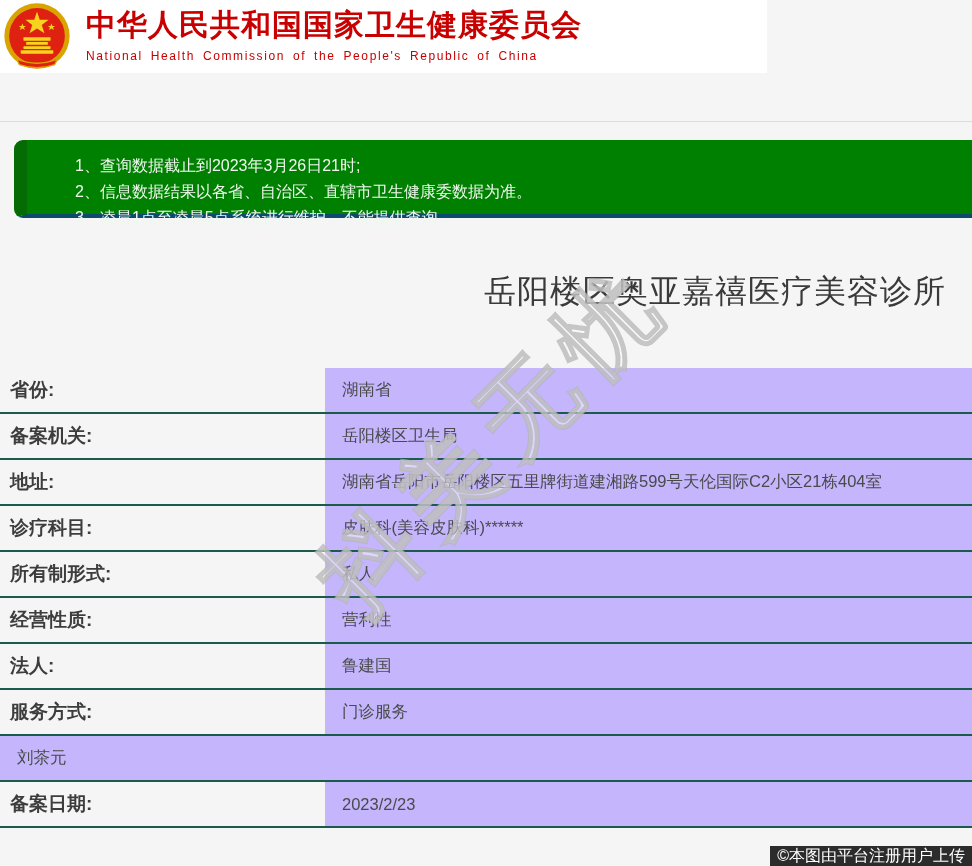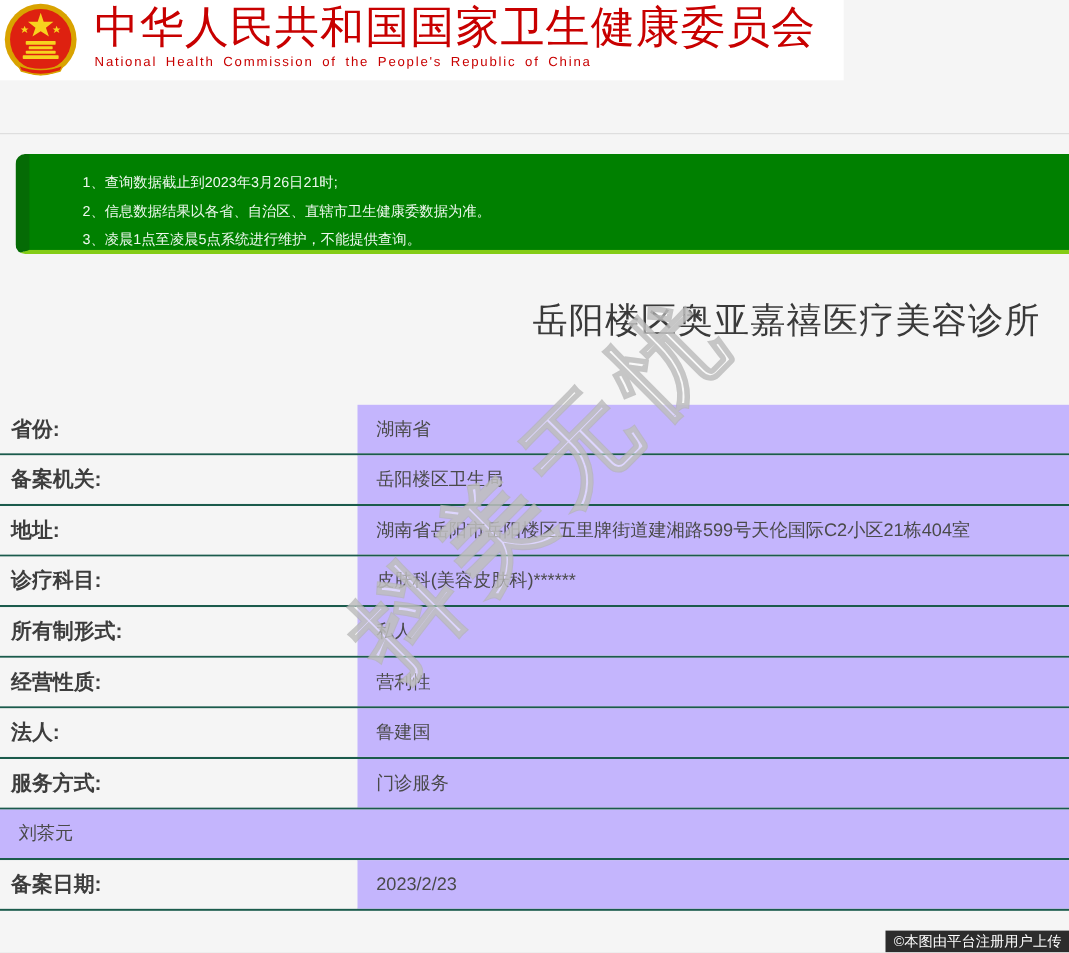--- a/index.html
+++ b/index.html
@@ -28,22 +28,22 @@
     position: absolute;
     left: 3px; top: 2px;
     width: 68px; height: 68px;
   }
   .header-text {
     position: absolute;
     left: 86px; top: 4px;
     white-space: nowrap;
   }
   .header-title-cn {
-    font-size: 40px;
-    font-weight: normal;
+    font-size: 30px;
+    font-weight: bold;
     color: var(--header-red, #c80000);
     letter-spacing: 1px;
     line-height: 42px;
   }
   .header-title-en {
     font-size: 12px;
     font-weight: normal;
     color: var(--header-red, #c80000);
     letter-spacing: 1.6px;
     word-spacing: 3px;
@@ -55,28 +55,28 @@
     position: absolute;
     top: 73px; left: 0;
     width: 972px; height: 49px;
     border-bottom: 1px solid #dcdcdc;
   }
 
   
   .notice-box {
     position: absolute;
     top: 140px; left: 14px;
-    width: 958px; height: 91px;
+    width: 958px; height: 78px;
     background: var(--notice-bg, #008000);
     border-left: 13px solid var(--notice-border, #056b05);
-    border-bottom: 4px solid #84cc16;
+    border-bottom: 4px solid #0c4a6e;
     border-radius: 9px 0 0 9px;
     padding: 13px 10px 0 48px;
     color: #eef8ee;
-    font-size: 13px;
+    font-size: 16px;
   }
   .notice-line {
     line-height: 26px;
     white-space: nowrap;
   }
 
   
   .result-title {
     position: absolute;
     top: 270px; left: 0;
@@ -136,21 +136,21 @@
     pointer-events: none;
     z-index: 40;
   }
 
   
   .attribution {
     position: absolute;
     right: 0; bottom: 0;
     background: rgba(0,0,0,0.82);
     color: #ffffff;
-    font-size: 13px;
+    font-size: 16px;
     line-height: 15px;
     padding: 2px 7px 3px 7px;
     z-index: 50;
     white-space: nowrap;
   }
 </style>
 </head>
 <body>
 
 <div class="page">

